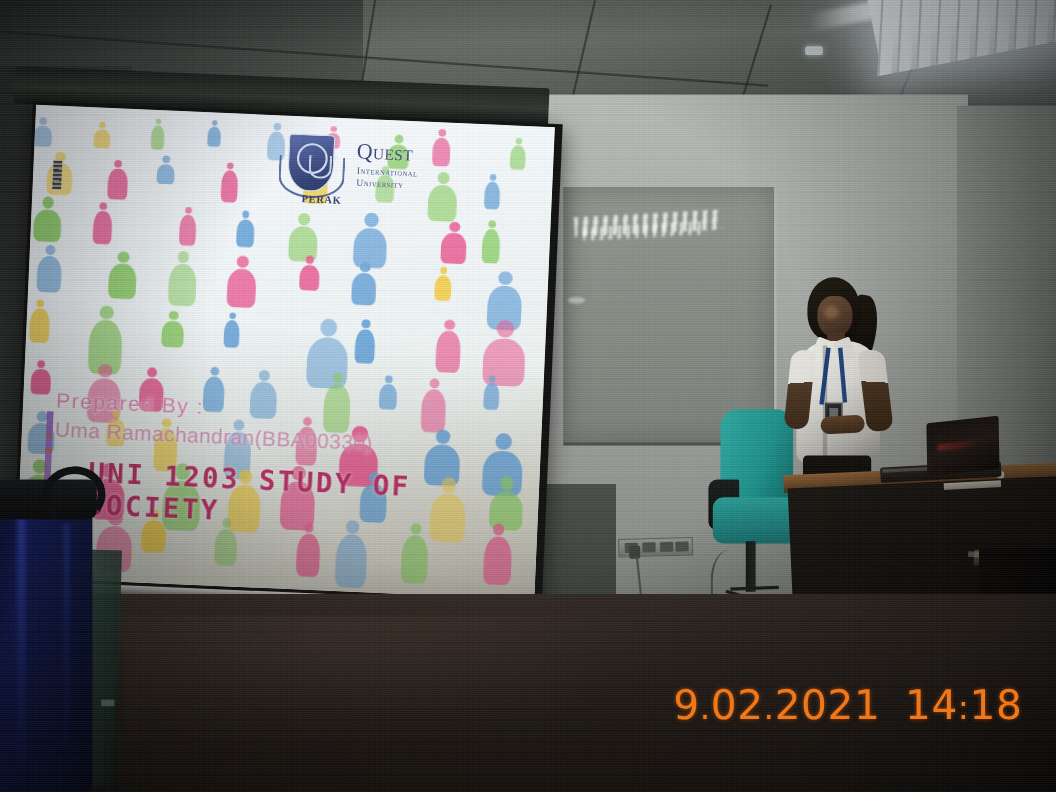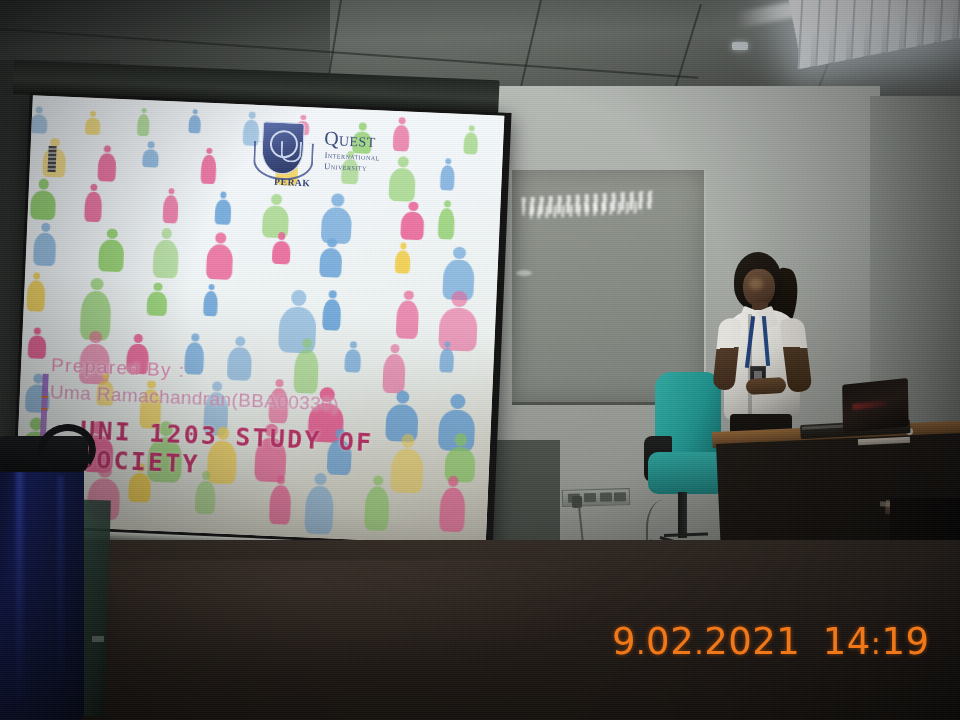--- a/index.html
+++ b/index.html
@@ -920,16 +920,16 @@
   <div class="bottle"></div>
   <div class="bottle-hl"></div>
   <div class="bottle-hl2"></div>
   <div class="bottle-cap"></div>
   <div class="bottle-handle"></div>
 
   <div class="vignette"></div>
   <div class="grain"></div>
 
   <div class="timestamp">
-    <span>9</span><span class="dot">.</span><span>02</span><span class="dot">.</span><span>2021</span><span class="ts-sep"> </span><span>14</span><span class="dot">:</span><span>19</span>
+    <span>9</span><span class="dot">.</span><span>02</span><span class="dot">.</span><span>2021</span><span class="ts-sep"> </span><span>14</span><span class="dot">:</span><span>18</span>
   </div>
 
 </div>
 
 </body></html>

